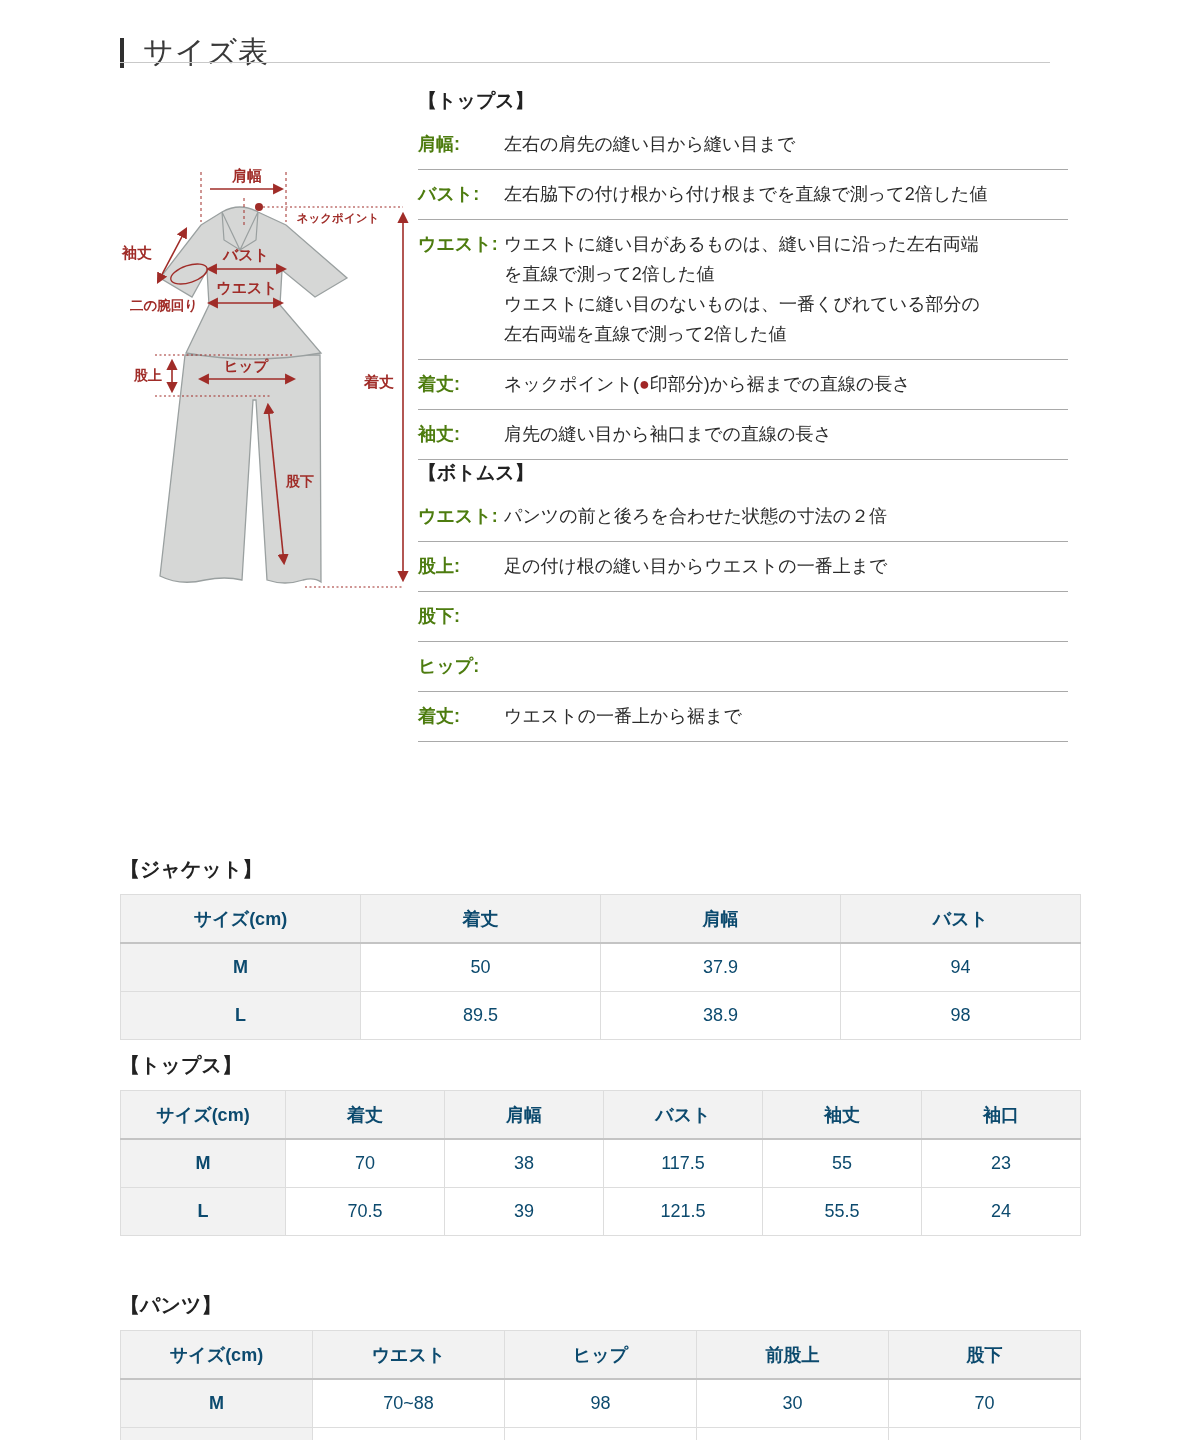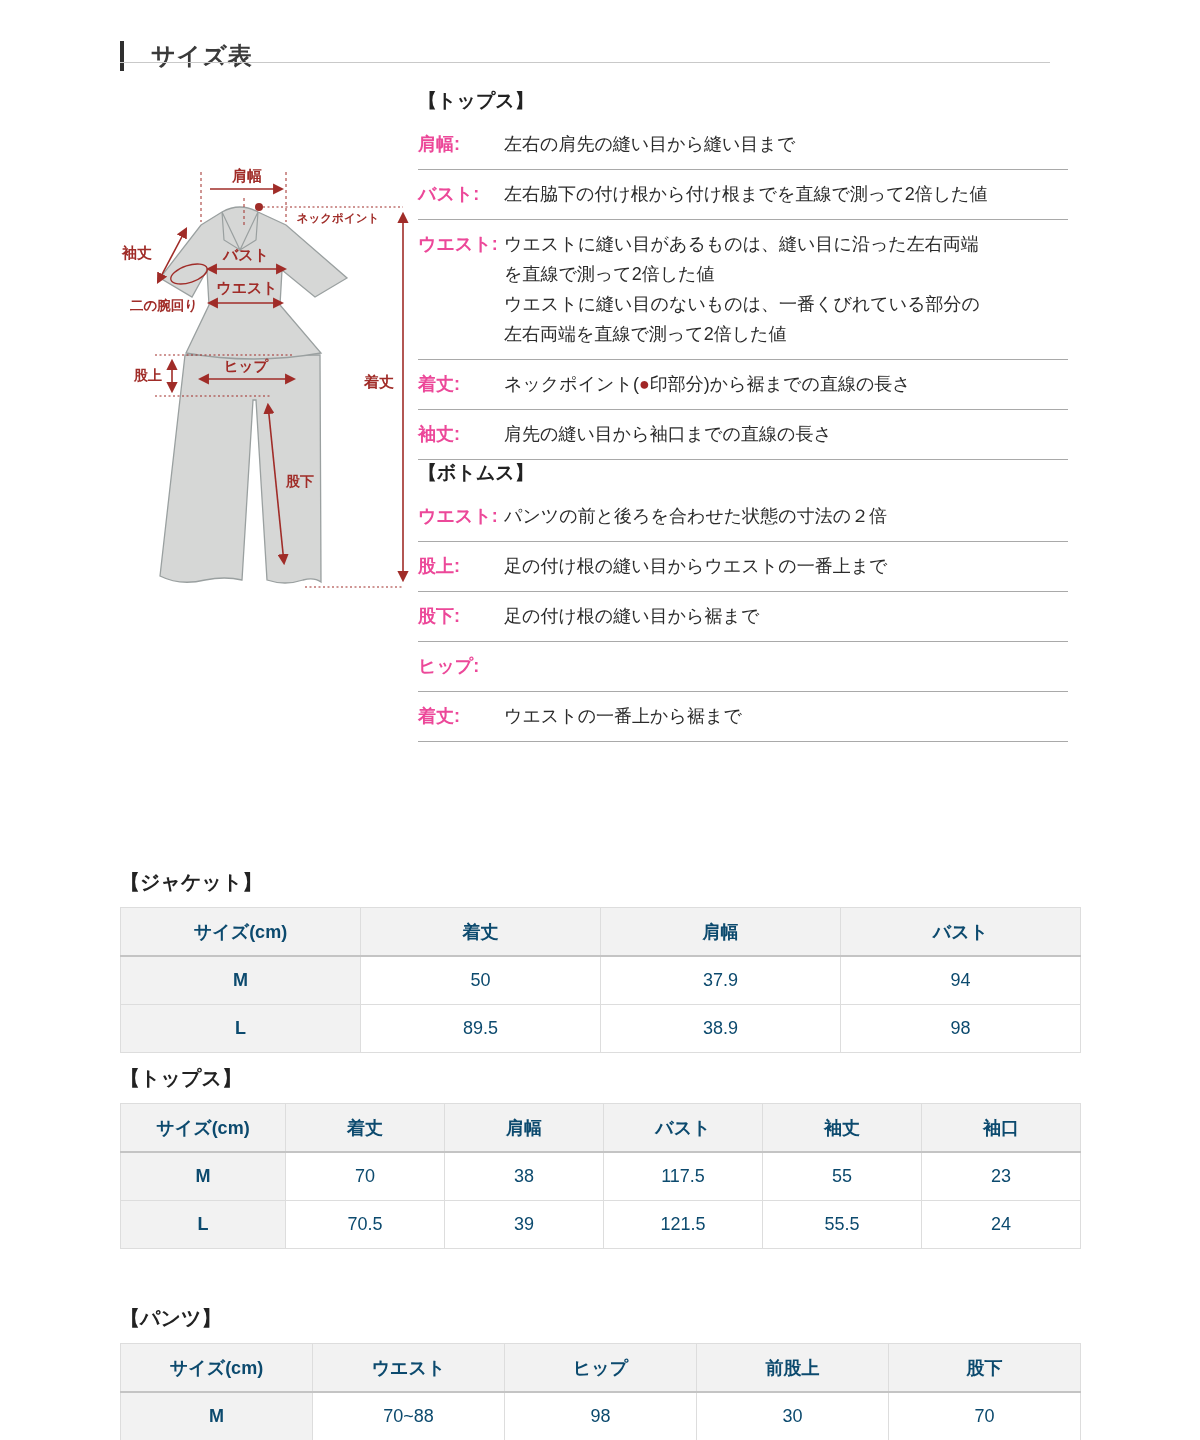--- a/index.html
+++ b/index.html
@@ -6,44 +6,44 @@
   body {
     width:1200px; height:1440px;
     font-family:"Liberation Sans","DejaVu Sans",sans-serif;
     color:#2b2b2b;
   }
   .page { position:relative; width:1200px; height:1440px; overflow:hidden; background:#fff; }
 
   
   .title-row { position:absolute; left:120px; top:24px; display:flex; align-items:center; }
   .title-bar { width:4px; height:30px; background:#2f2f2f; margin-right:11px; }
-  .page-title { font-size:24px; font-weight:700; color:#3a3a3a; margin:16px; letter-spacing:1px; }
+  .page-title { font-size:30px; font-weight:400; color:#3a3a3a; margin:8px; letter-spacing:1px; }
   .title-rule { position:absolute; left:120px; top:62px; width:930px; height:1px; background:#c9c9c9; }
 
   
   .diagram { position:absolute; left:110px; top:150px; width:300px; height:485px; }
   .diagram svg text { font-family:"Liberation Sans","DejaVu Sans",sans-serif; font-weight:700; fill:#a02c28; }
 
   
   .defs { position:absolute; left:418px; top:88px; width:650px; }
   .def-heading { font-size:19px; font-weight:700; color:#222; margin:0 0 6px 0; }
   .def-group.bottoms { }
   .def-row {
     display:grid; grid-template-columns:86px 1fr;
     border-bottom:1px solid #a9a9a9;
     padding:9px 0 10px 0;
     font-size:18px;
   }
-  .def-term { font-weight:700; line-height:30px; color:#ec4899; }
+  .def-term { font-weight:700; line-height:30px; color:#4d7c0f; }
   .def-desc { white-space:pre-line; line-height:30px; color:#2b2b2b; }
   .red-dot { color:#a12626; }
 
   
   .table-group { position:absolute; left:120px; width:960px; }
-  .table-title { font-size:20px; font-weight:700; color:#222; margin:17px 0 11px 0; }
+  .table-title { font-size:20px; font-weight:700; color:#222; margin:4px 0 11px 0; }
   table.size-table { border-collapse:collapse; width:960px; table-layout:fixed; background:#fff; }
   .size-table th, .size-table td {
     border:1px solid #ddd; text-align:center; vertical-align:middle;
     font-size:18px; height:47px; padding:0; color:#0c4a6e;
   }
   .size-table thead th { background:#f2f2f2; font-weight:700; border-bottom:2px solid #c4c4c4; }
   .size-table tbody th { background:#f2f2f2; font-weight:700; }
   .size-table td { background:#fff; font-weight:400; }
 </style>
 </head>
@@ -143,21 +143,20 @@
       <div class="def-row">
         <div class="def-term">ウエスト:</div>
         <div class="def-desc">パンツの前と後ろを合わせた状態の寸法の２倍</div>
       </div>
       <div class="def-row">
         <div class="def-term">股上:</div>
         <div class="def-desc">足の付け根の縫い目からウエストの一番上まで</div>
       </div>
       <div class="def-row">
         <div class="def-term">股下:</div>
-        <div class="def-desc">足の付け根の縫い目から裾まで</div>
       </div>
       <div class="def-row">
         <div class="def-term">ヒップ:</div>
       </div>
       <div class="def-row">
         <div class="def-term">着丈:</div>
         <div class="def-desc">ウエストの一番上から裾まで</div>
       </div>
     </div>
   </section>

